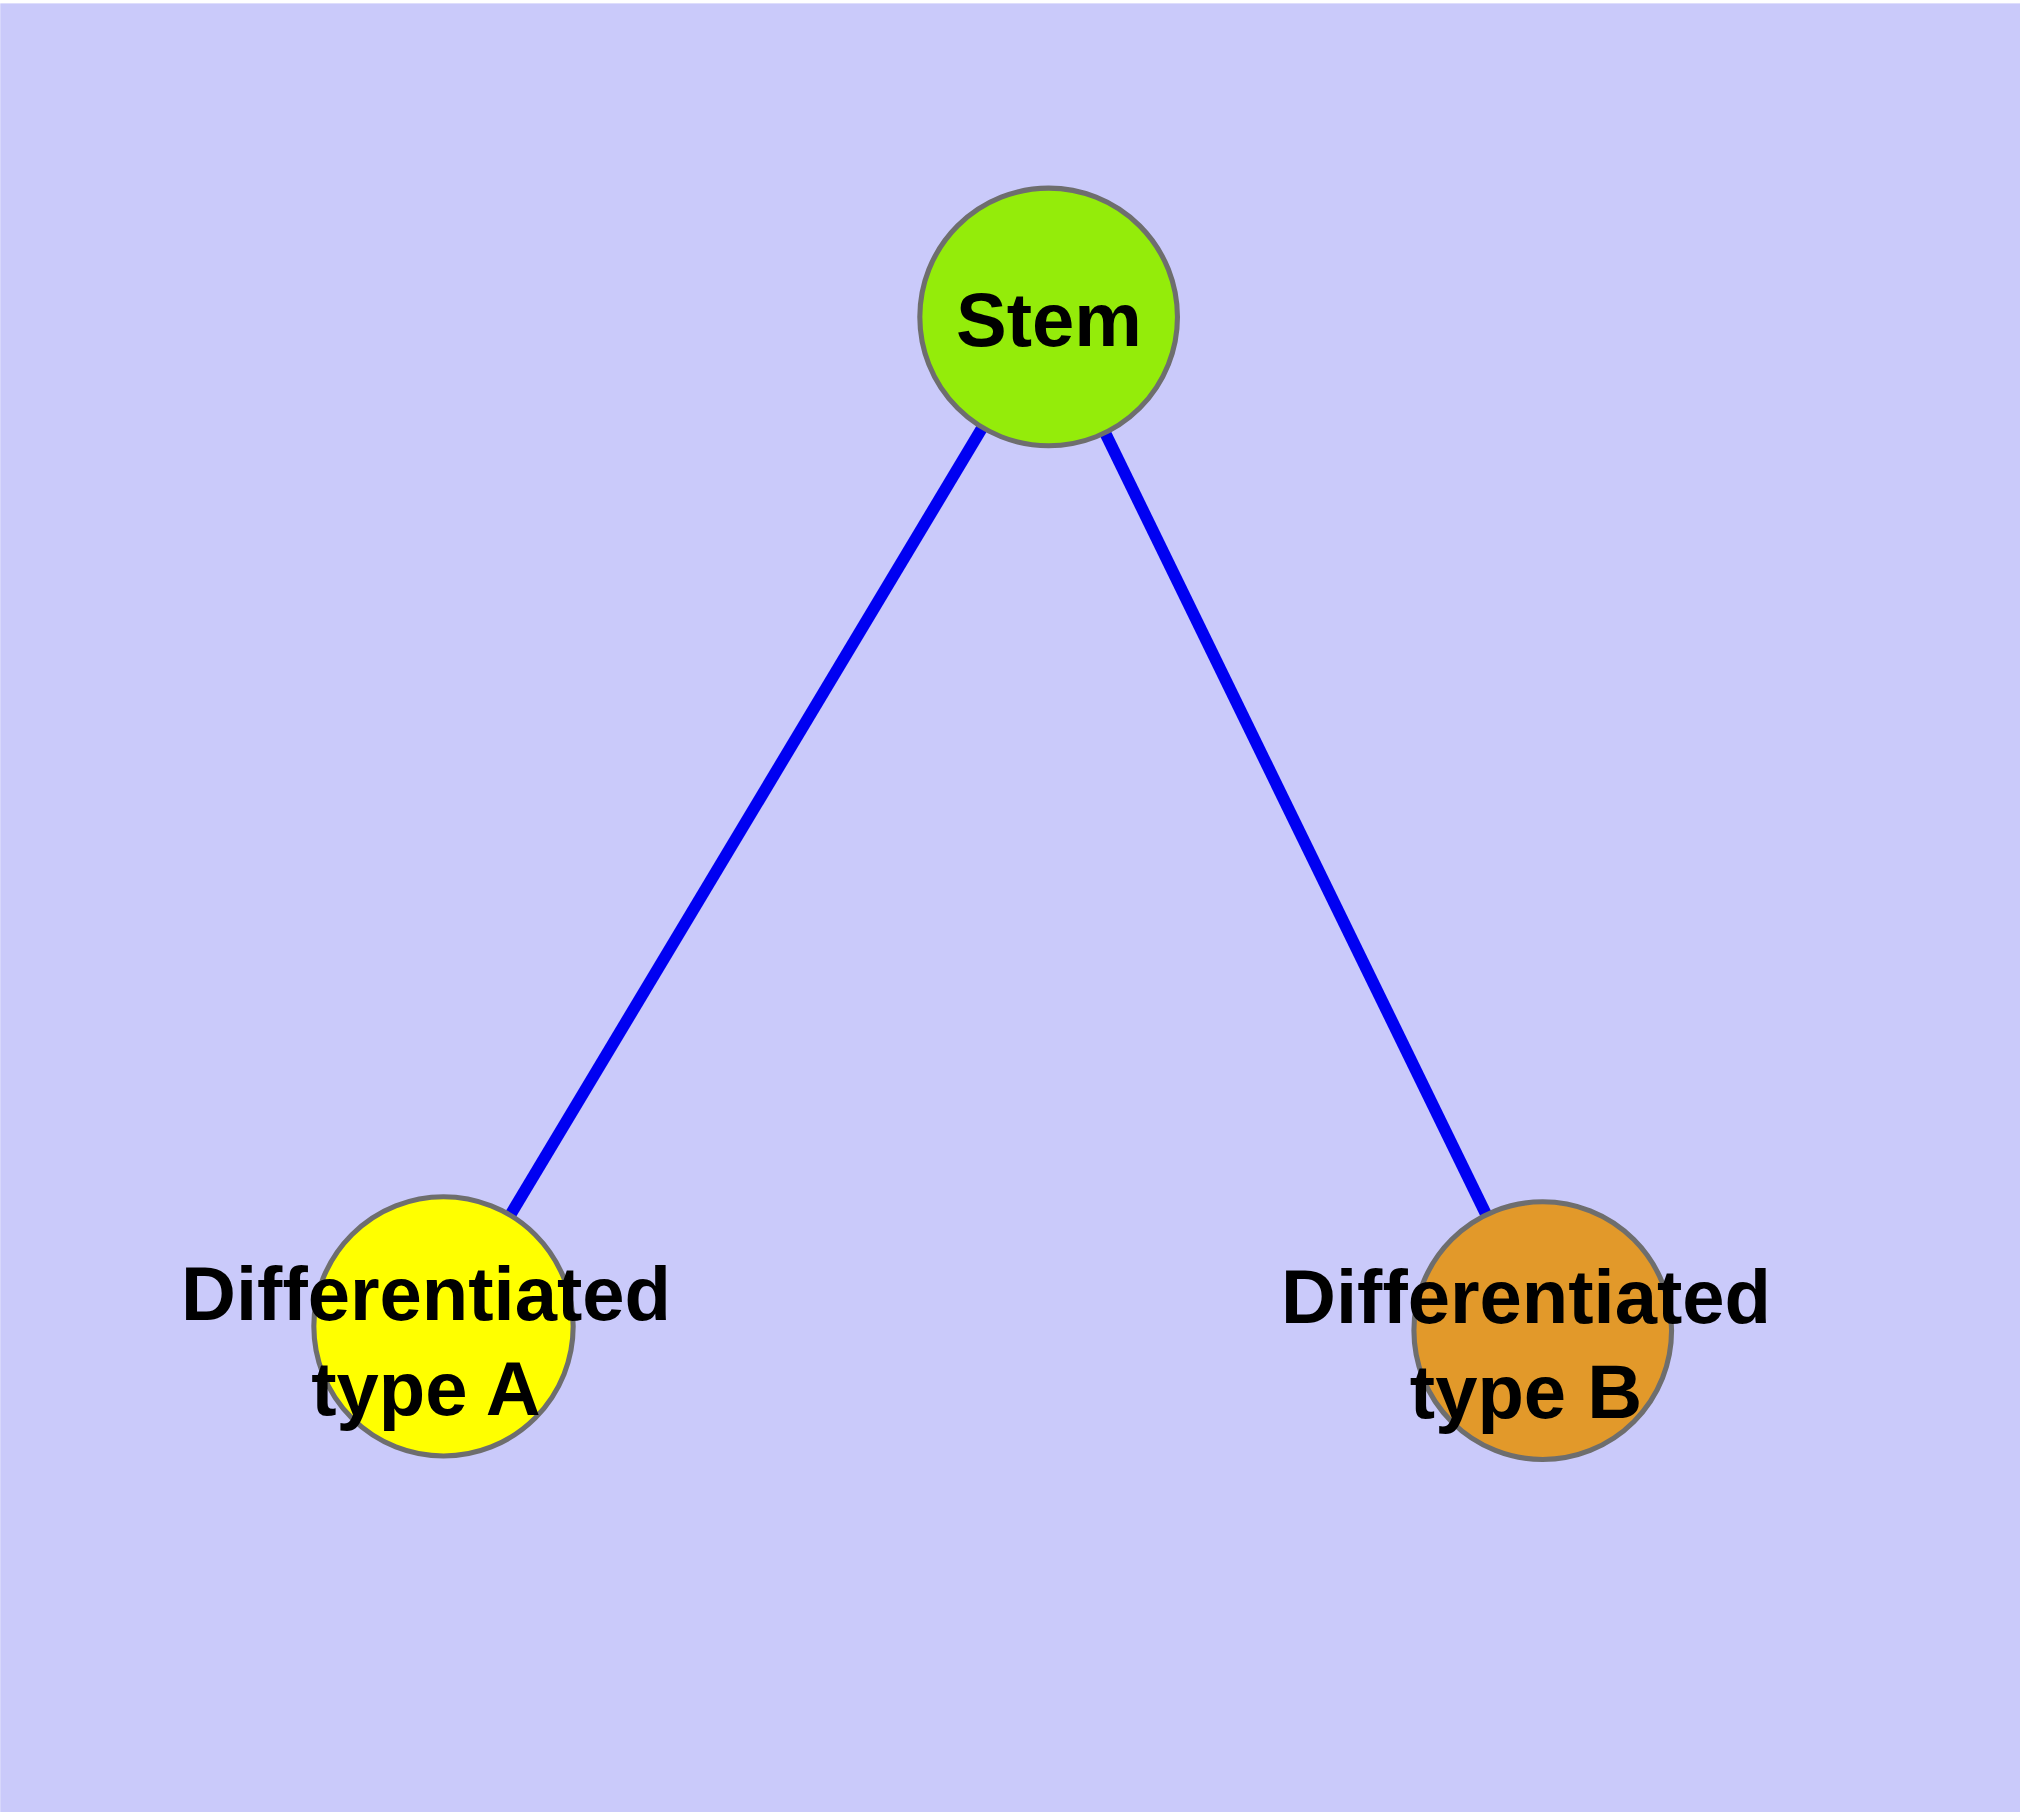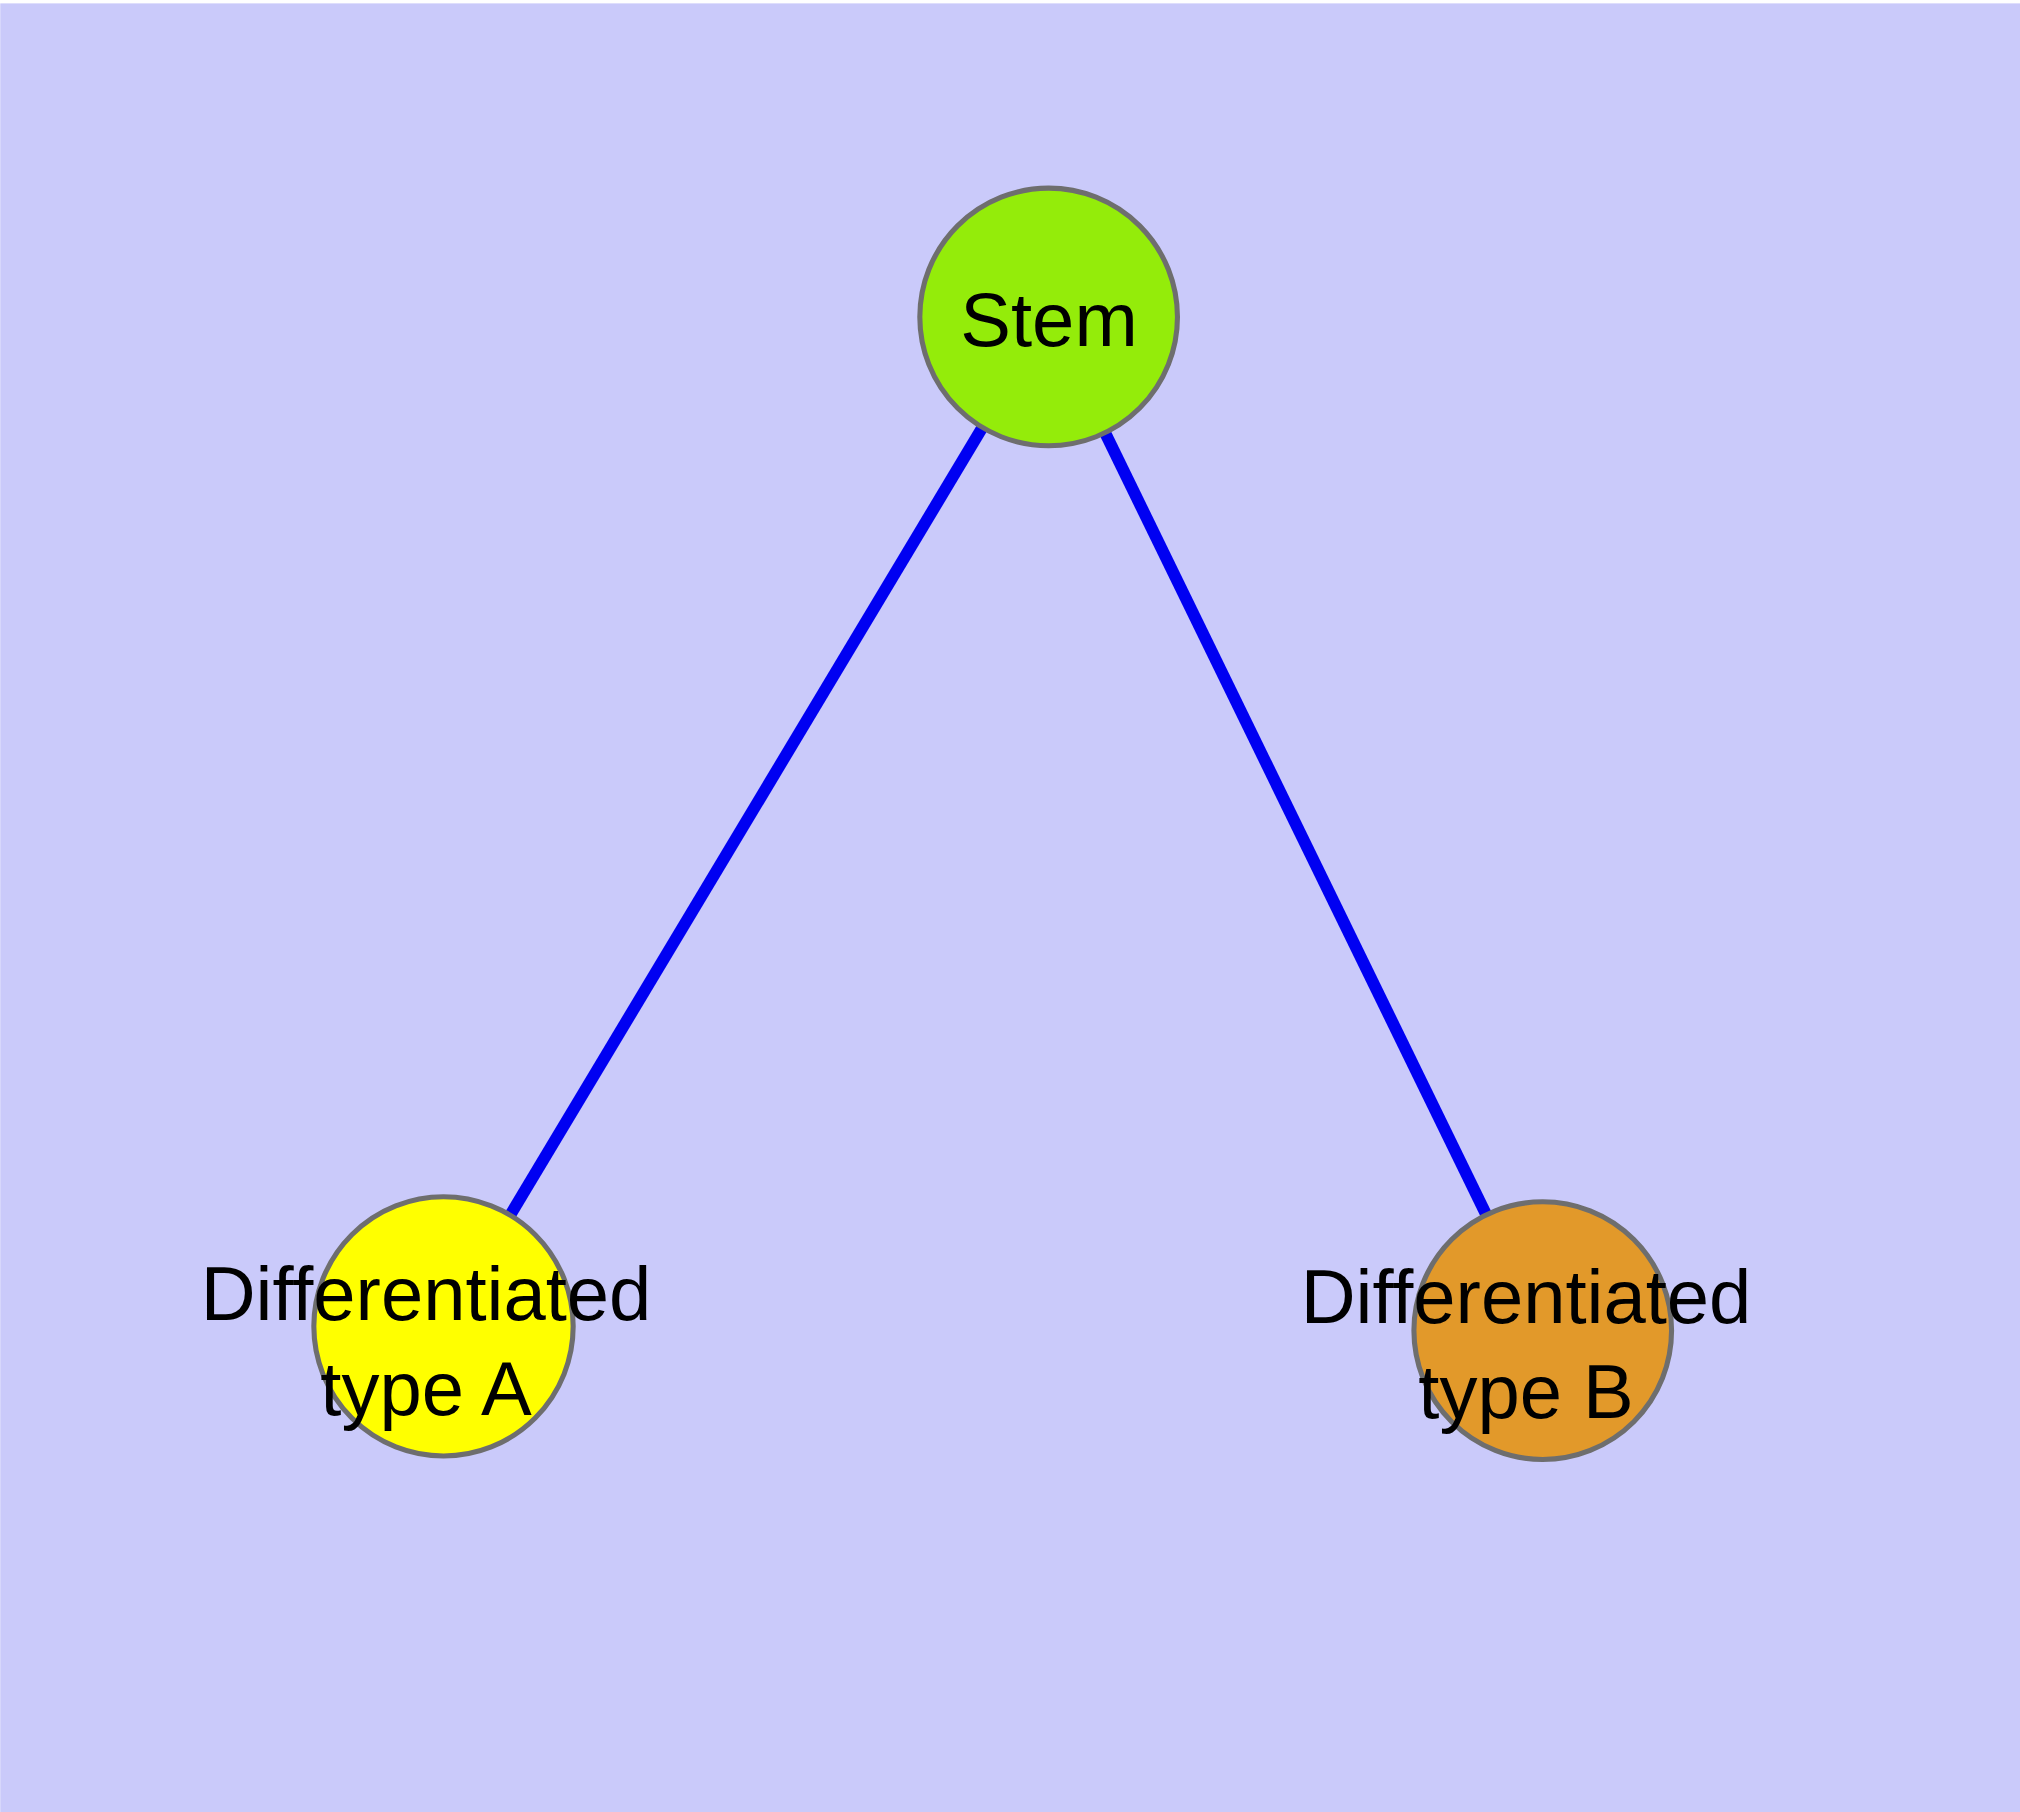--- a/index.html
+++ b/index.html
@@ -20,21 +20,21 @@
     position: absolute;
     left: 0;
     top: 0;
     display: block;
   }
   .node-label {
     position: absolute;
     transform: translate(-50%, -50%);
     text-align: center;
     white-space: pre-line;
-    font-weight: normal;
+    font-weight: bold;
     font-size: 76px;
     line-height: 95px;
     color: #000000;
     pointer-events: none;
   }
 </style>
 </head>
 <body>
 
 <div class="stage">

